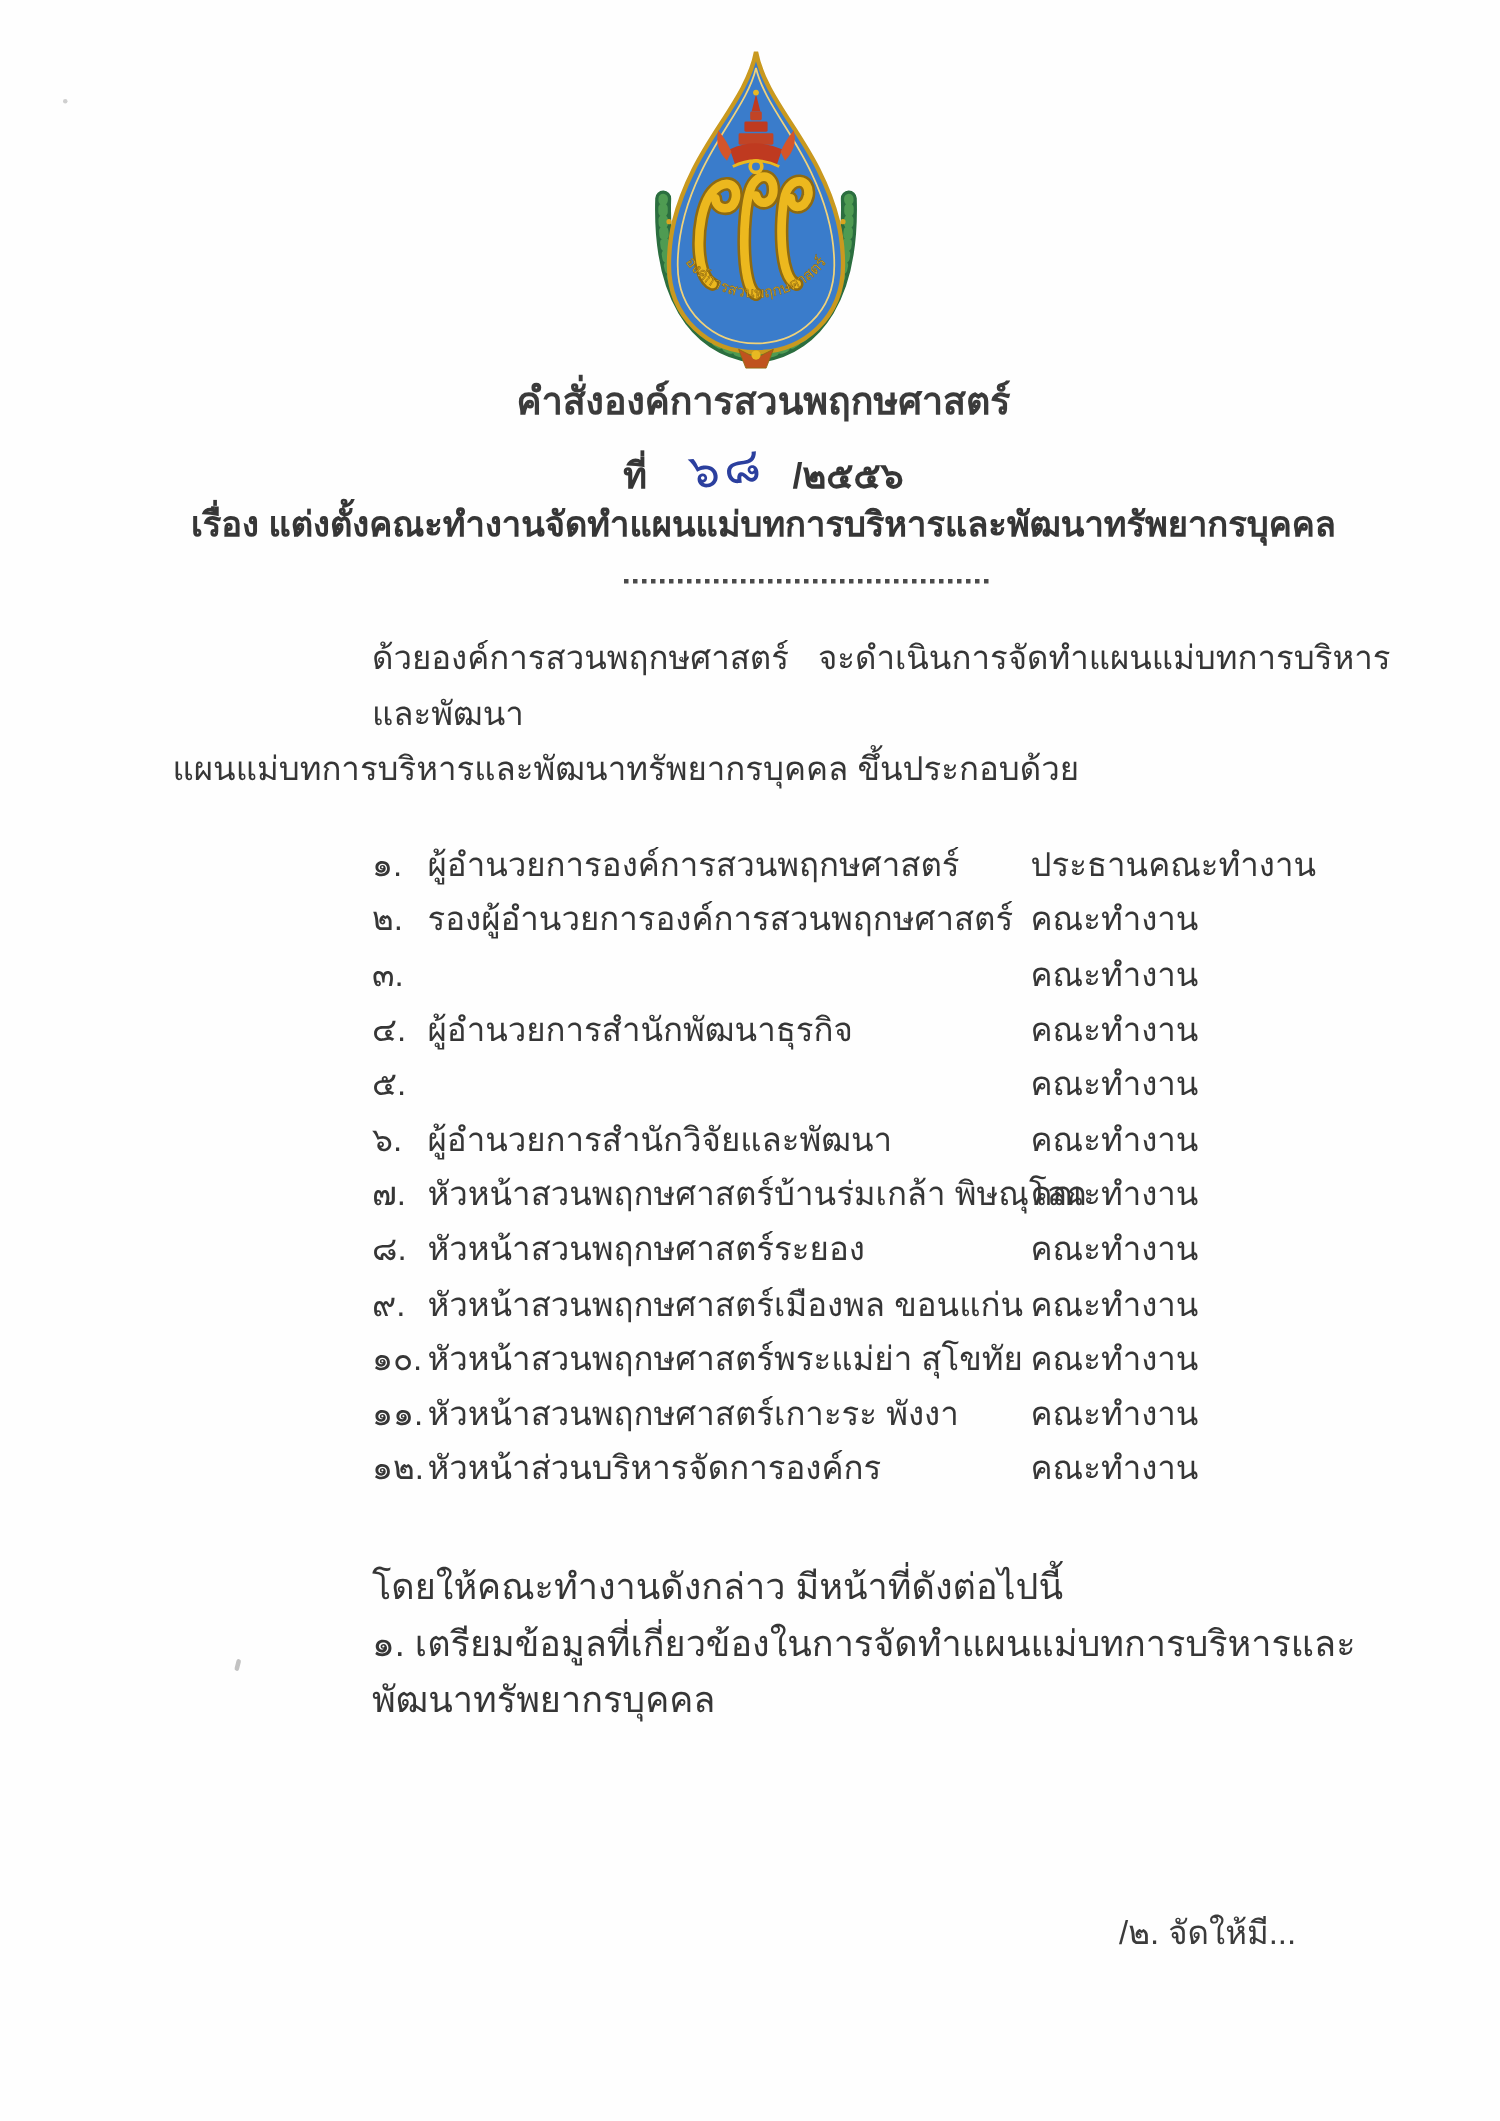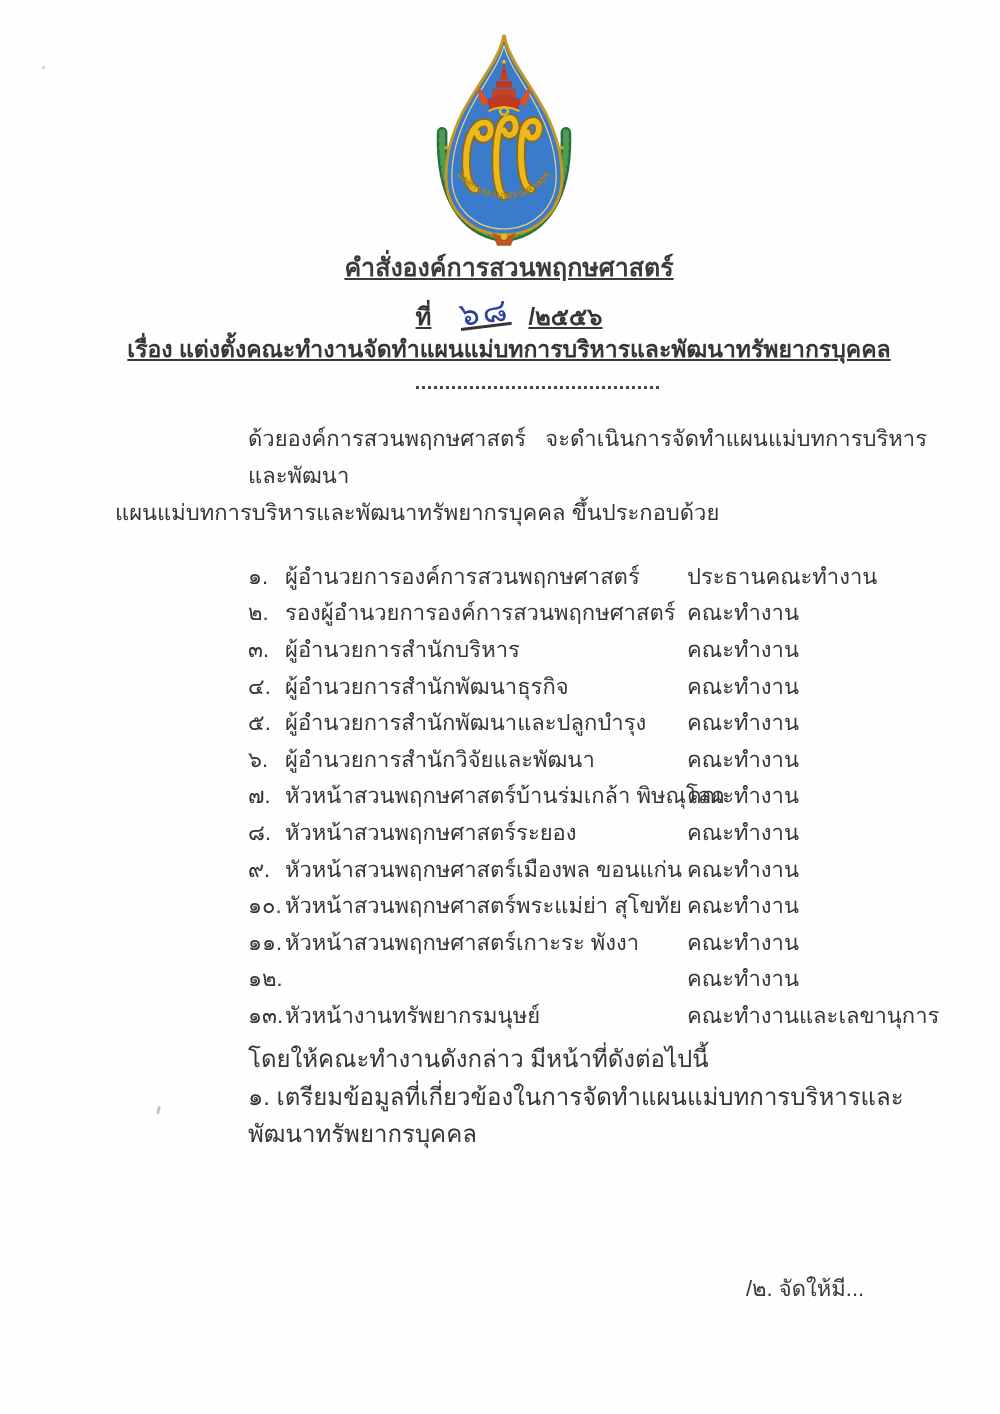--- a/index.html
+++ b/index.html
@@ -2,21 +2,21 @@
 <html><head>
 <meta charset="utf-8">
 <style>
   html,body{margin:0;padding:0;background:#e9e9e9;}
   .page{
     position:relative;width:1000px;height:1414px;background:#fefefe;
     margin:0 auto;overflow:hidden;color:#363636;
     font-family:"Liberation Sans",sans-serif;
   }
   .logo{position:absolute;left:417px;top:28px;width:174px;height:226px;}
-  .center-block{position:absolute;left:30px;right:12px;text-align:center;text-decoration:underline;}
+  .center-block{position:absolute;left:30px;right:12px;text-align:center;}
   .doc-title{top:247px;font-size:25px;font-weight:600;color:#3b3b3b;}
   .no-line{top:288px;display:flex;justify-content:center;align-items:baseline;font-size:24px;font-weight:600;}
   .hand{
     color:#2b3f9e;font-size:32px;font-weight:500;letter-spacing:3px;
     display:inline-block;transform:rotate(-7deg);margin:0 18px 0 28px;position:relative;top:-2px;
     font-family:cursive,sans-serif;
   }
   .subject{top:331px;font-size:23px;font-weight:600;}
   .dots{position:absolute;top:386px;left:416px;width:243px;border-top:3px dotted #4a4a4a;height:0;}
   .para{position:absolute;top:420px;left:115px;width:812px;font-size:22px;line-height:37px;}
@@ -123,31 +123,29 @@
       <span class="nm">ผู้อำนวยการองค์การสวนพฤกษศาสตร์</span>
       <span class="role">ประธานคณะทำงาน</span>
     </div>
     <div class="row">
       <span class="num">๒.</span>
       <span class="nm">รองผู้อำนวยการองค์การสวนพฤกษศาสตร์</span>
       <span class="role">คณะทำงาน</span>
     </div>
     <div class="row">
       <span class="num">๓.</span>
-      <span class="nm">ผู้อำนวยการสำนักบริหาร</span>
       <span class="role">คณะทำงาน</span>
     </div>
     <div class="row">
       <span class="num">๔.</span>
       <span class="nm">ผู้อำนวยการสำนักพัฒนาธุรกิจ</span>
       <span class="role">คณะทำงาน</span>
     </div>
     <div class="row">
       <span class="num">๕.</span>
-      <span class="nm">ผู้อำนวยการสำนักพัฒนาและปลูกบำรุง</span>
       <span class="role">คณะทำงาน</span>
     </div>
     <div class="row">
       <span class="num">๖.</span>
       <span class="nm">ผู้อำนวยการสำนักวิจัยและพัฒนา</span>
       <span class="role">คณะทำงาน</span>
     </div>
     <div class="row">
       <span class="num">๗.</span>
       <span class="nm">หัวหน้าสวนพฤกษศาสตร์บ้านร่มเกล้า พิษณุโลก</span>
@@ -168,26 +166,22 @@
       <span class="nm">หัวหน้าสวนพฤกษศาสตร์พระแม่ย่า สุโขทัย</span>
       <span class="role">คณะทำงาน</span>
     </div>
     <div class="row">
       <span class="num">๑๑.</span>
       <span class="nm">หัวหน้าสวนพฤกษศาสตร์เกาะระ พังงา</span>
       <span class="role">คณะทำงาน</span>
     </div>
     <div class="row">
       <span class="num">๑๒.</span>
+      <span class="nm">หัวหน้าส่วนบริหารจัดการองค์กร</span>
       <span class="role">คณะทำงาน</span>
-    </div>
-    <div class="row">
-      <span class="num">๑๓.</span>
-      <span class="nm">หัวหน้างานทรัพยากรมนุษย์</span>
-      <span class="role">คณะทำงานและเลขานุการ</span>
     </div>
   </div>
 
   <div class="duties">
     <div class="duty-intro">โดยให้คณะทำงานดังกล่าว  มีหน้าที่ดังต่อไปนี้</div>
     <div class="duty-item">๑.  เตรียมข้อมูลที่เกี่ยวข้องในการจัดทำแผนแม่บทการบริหารและพัฒนาทรัพยากรบุคคล</div>
   </div>
 
   <div class="page-footer">/๒. จัดให้มี...</div>
 

